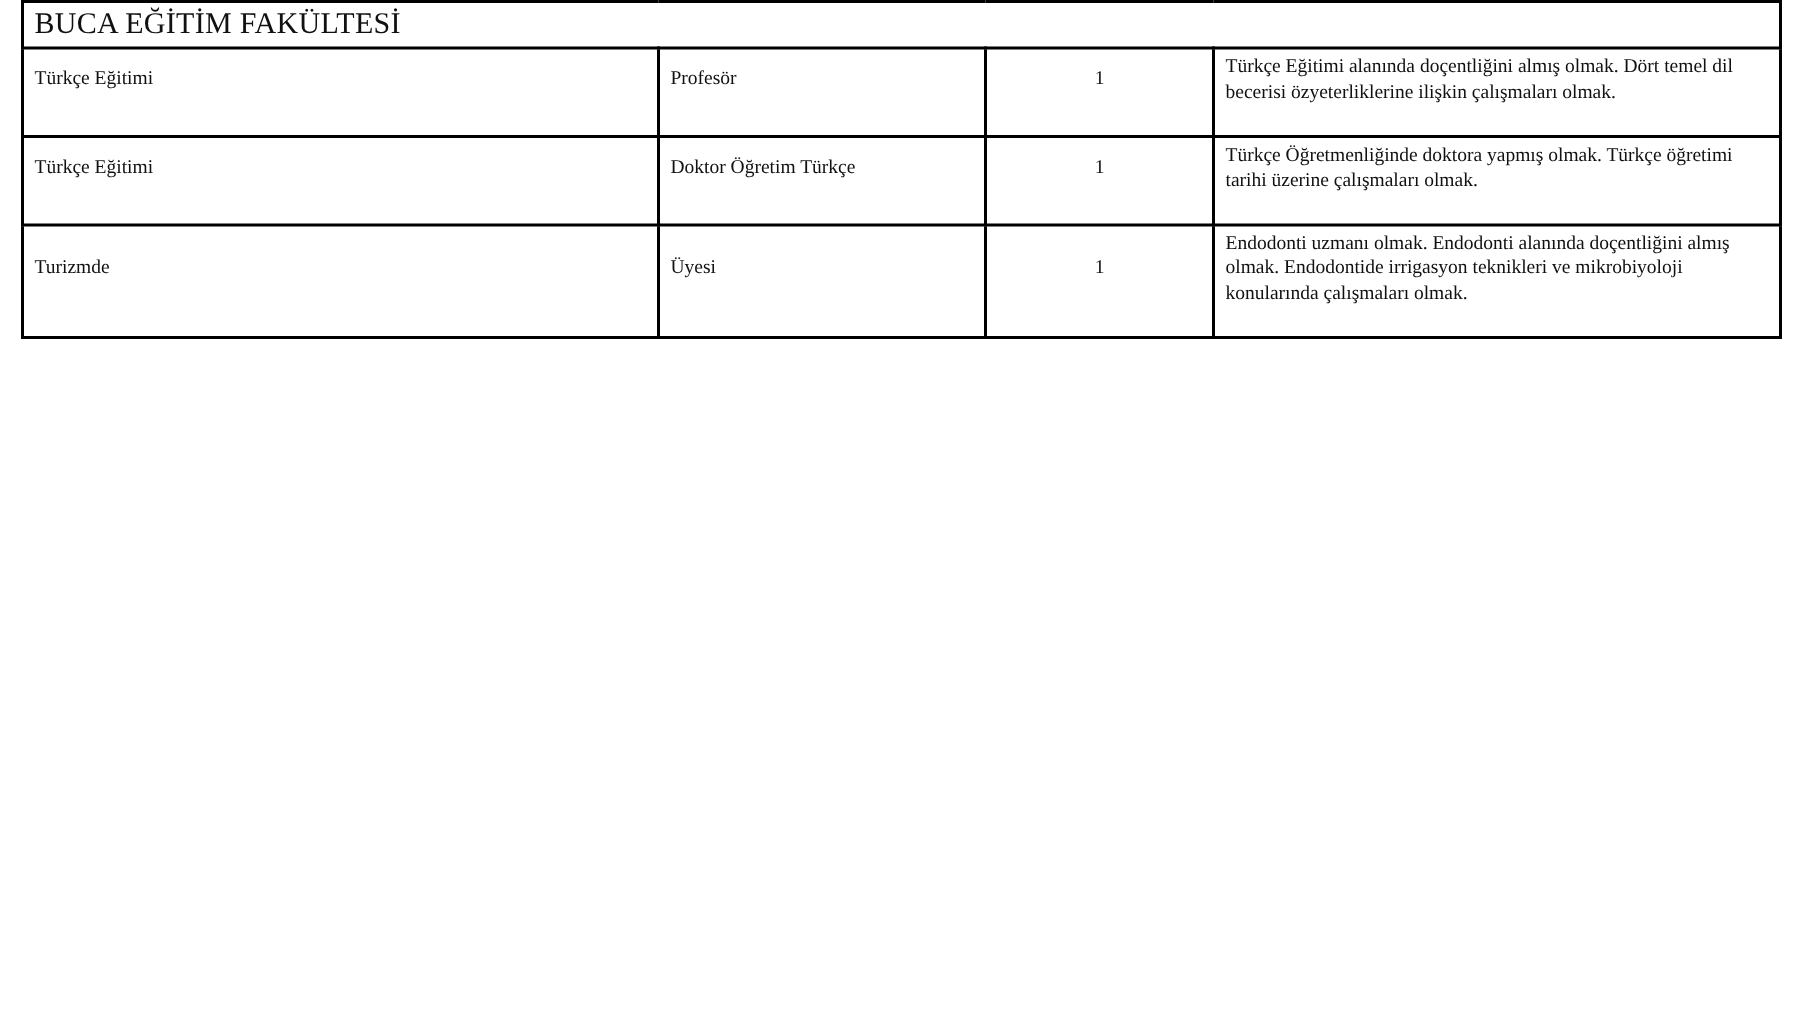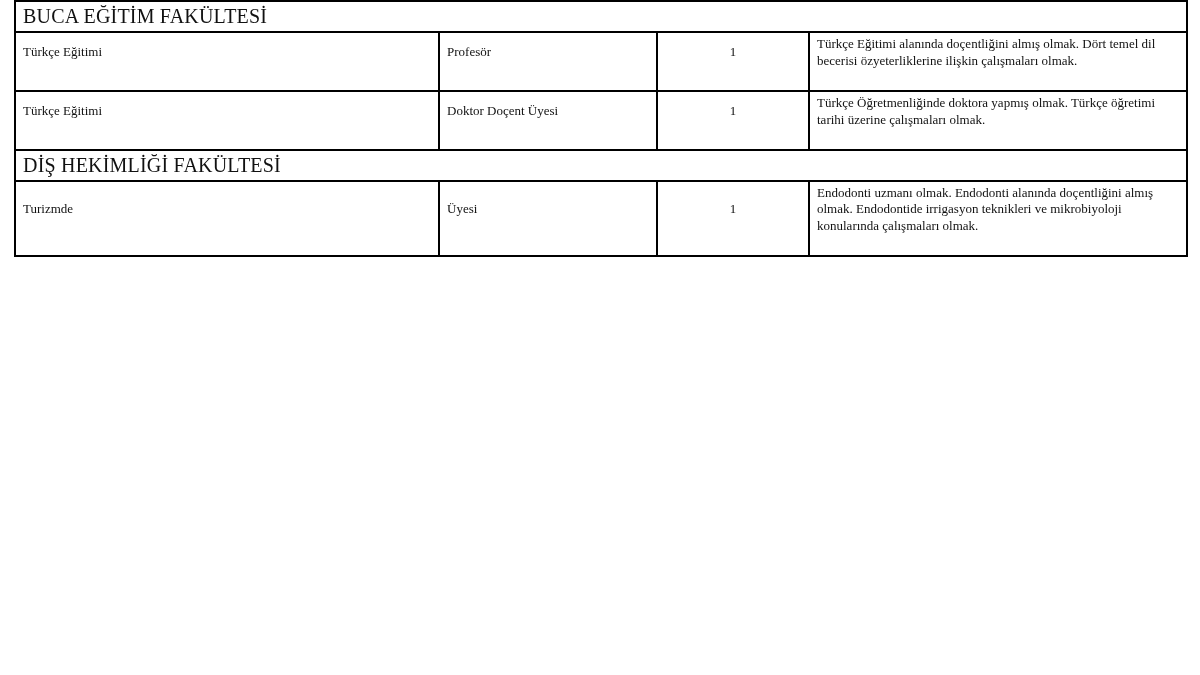--- a/index.html
+++ b/index.html
@@ -90,28 +90,25 @@
 
       <tr>
         <td class="dept">Türkçe Eğitimi</td>
         <td class="title">Profesör</td>
         <td class="count">1</td>
         <td class="req">Türkçe Eğitimi alanında doçentliğini almış olmak. Dört temel dil becerisi özyeterliklerine ilişkin çalışmaları olmak.</td>
       </tr>
 
       <tr>
         <td class="dept">Türkçe Eğitimi</td>
-        <td class="title">Doktor Doçent Üyesi</td>
+        <td class="title">Doktor Öğretim Türkçe</td>
         <td class="count">1</td>
         <td class="req">Türkçe Öğretmenliğinde doktora yapmış olmak. Türkçe öğretimi tarihi üzerine çalışmaları olmak.</td>
       </tr>
 
-      <tr class="section">
-        <td colspan="4">DİŞ HEKİMLİĞİ FAKÜLTESİ</td>
-      </tr>
 
       <tr>
         <td class="dept">Turizmde</td>
         <td class="title">Üyesi</td>
         <td class="count">1</td>
         <td class="req">Endodonti uzmanı olmak. Endodonti alanında doçentliğini almış olmak. Endodontide irrigasyon teknikleri ve mikrobiyoloji konularında çalışmaları olmak.</td>
       </tr>
 
 
 

